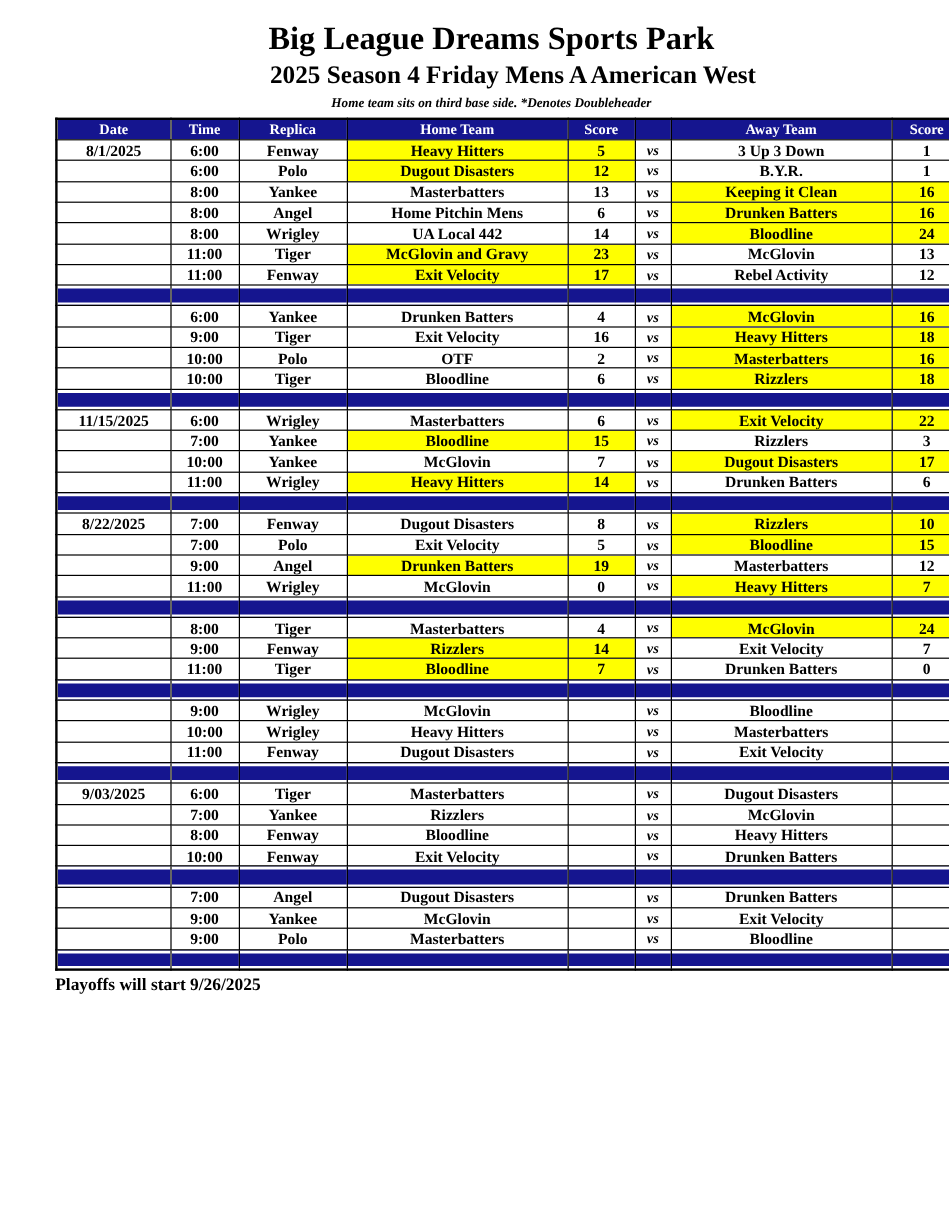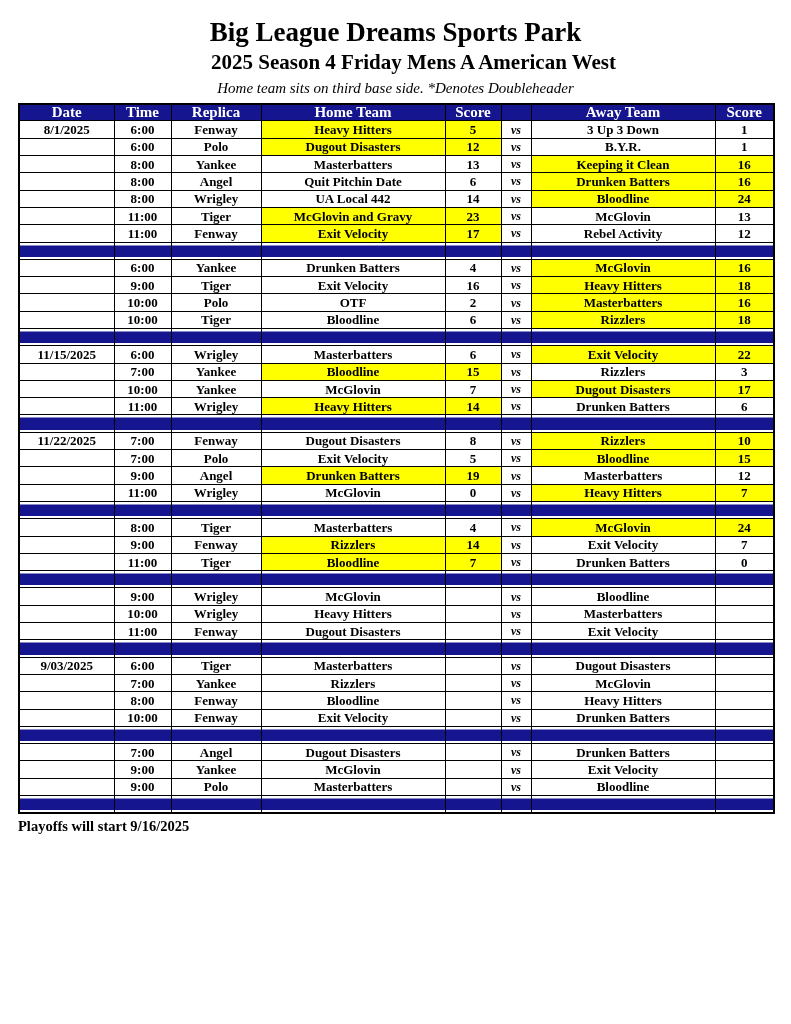--- a/index.html
+++ b/index.html
@@ -6,33 +6,33 @@
     --navy:#15158F; --yellow:#FFFF00; --border:#000000;
     --header-text:#FFFFFF; --body-text:#000000;
   }
   *{box-sizing:border-box;}
   html,body{margin:0;padding:0;background:#FFFFFF;}
   body{
     width:791px;height:1024px;
     font-family:"Liberation Serif","DejaVu Serif",serif;
     color:var(--body-text);
   }
-  .page{width:791px;height:1024px;overflow:hidden;}
+  .page{width:791px;height:1024px;overflow:hidden;padding-left:28px;}
   .titles{text-align:center;}
   .title{
     margin-top:17px;
     font-size:27px;font-weight:bold;line-height:1.15;
   }
   .subtitle{
     margin-top:3px;
     font-size:21px;font-weight:bold;line-height:1.1;margin-left:36px;
   }
   .note{
     margin-top:6px;margin-bottom:6px;
-    font-size:15px;font-weight:normal;font-style:italic;line-height:1.1;
+    font-size:11px;font-weight:bold;font-style:italic;line-height:1.1;
   }
   table.schedule{
     margin:0 auto 0 18px;
     width:755px;
     border-collapse:collapse;
     table-layout:fixed;
     border:2px solid var(--border);
   }
   col.c-date{width:95px;}
   col.c-time{width:57px;}
@@ -49,21 +49,21 @@
     vertical-align:middle;
     font-size:13px;
     font-weight:bold;
     line-height:1;
     overflow:hidden;
     white-space:nowrap;
   }
   thead th{
     background:var(--navy);
     color:var(--header-text);
-    font-size:15px;
+    font-size:12px;
   }
   td.win{background:var(--yellow);}
   td.vs{font-style:italic;font-size:12px;}
   tr.separator td{
     background:var(--navy);
     box-shadow:inset 0 2.5px 0 #FFFFFF, inset 0 -2px 0 #FFFFFF;
   }
   .footer-note{
     margin:4px 0 0 18px;
     font-size:14.5px;font-weight:bold;
@@ -130,21 +130,21 @@
           <td>Masterbatters</td>
           <td>13</td>
           <td class="vs">vs</td>
           <td class="win">Keeping it Clean</td>
           <td class="win">16</td>
         </tr>
         <tr>
           <td></td>
           <td>8:00</td>
           <td>Angel</td>
-          <td>Quit Pitchin Date</td>
+          <td>Home Pitchin Mens</td>
           <td>6</td>
           <td class="vs">vs</td>
           <td class="win">Drunken Batters</td>
           <td class="win">16</td>
         </tr>
         <tr>
           <td></td>
           <td>8:00</td>
           <td>Wrigley</td>
           <td>UA Local 442</td>
@@ -277,21 +277,21 @@
           <td></td>
           <td></td>
           <td></td>
           <td></td>
           <td></td>
           <td></td>
           <td></td>
           <td></td>
         </tr>
         <tr>
-          <td>11/22/2025</td>
+          <td>8/22/2025</td>
           <td>7:00</td>
           <td>Fenway</td>
           <td>Dugout Disasters</td>
           <td>8</td>
           <td class="vs">vs</td>
           <td class="win">Rizzlers</td>
           <td class="win">10</td>
         </tr>
         <tr>
           <td></td>
@@ -499,14 +499,14 @@
           <td></td>
           <td></td>
           <td></td>
           <td></td>
           <td></td>
           <td></td>
         </tr>
       </tbody>
   </table>
 
-  <div class="footer-note">Playoffs will start 9/16/2025</div>
+  <div class="footer-note">Playoffs will start 9/26/2025</div>
 </div>
 
 </body></html>

